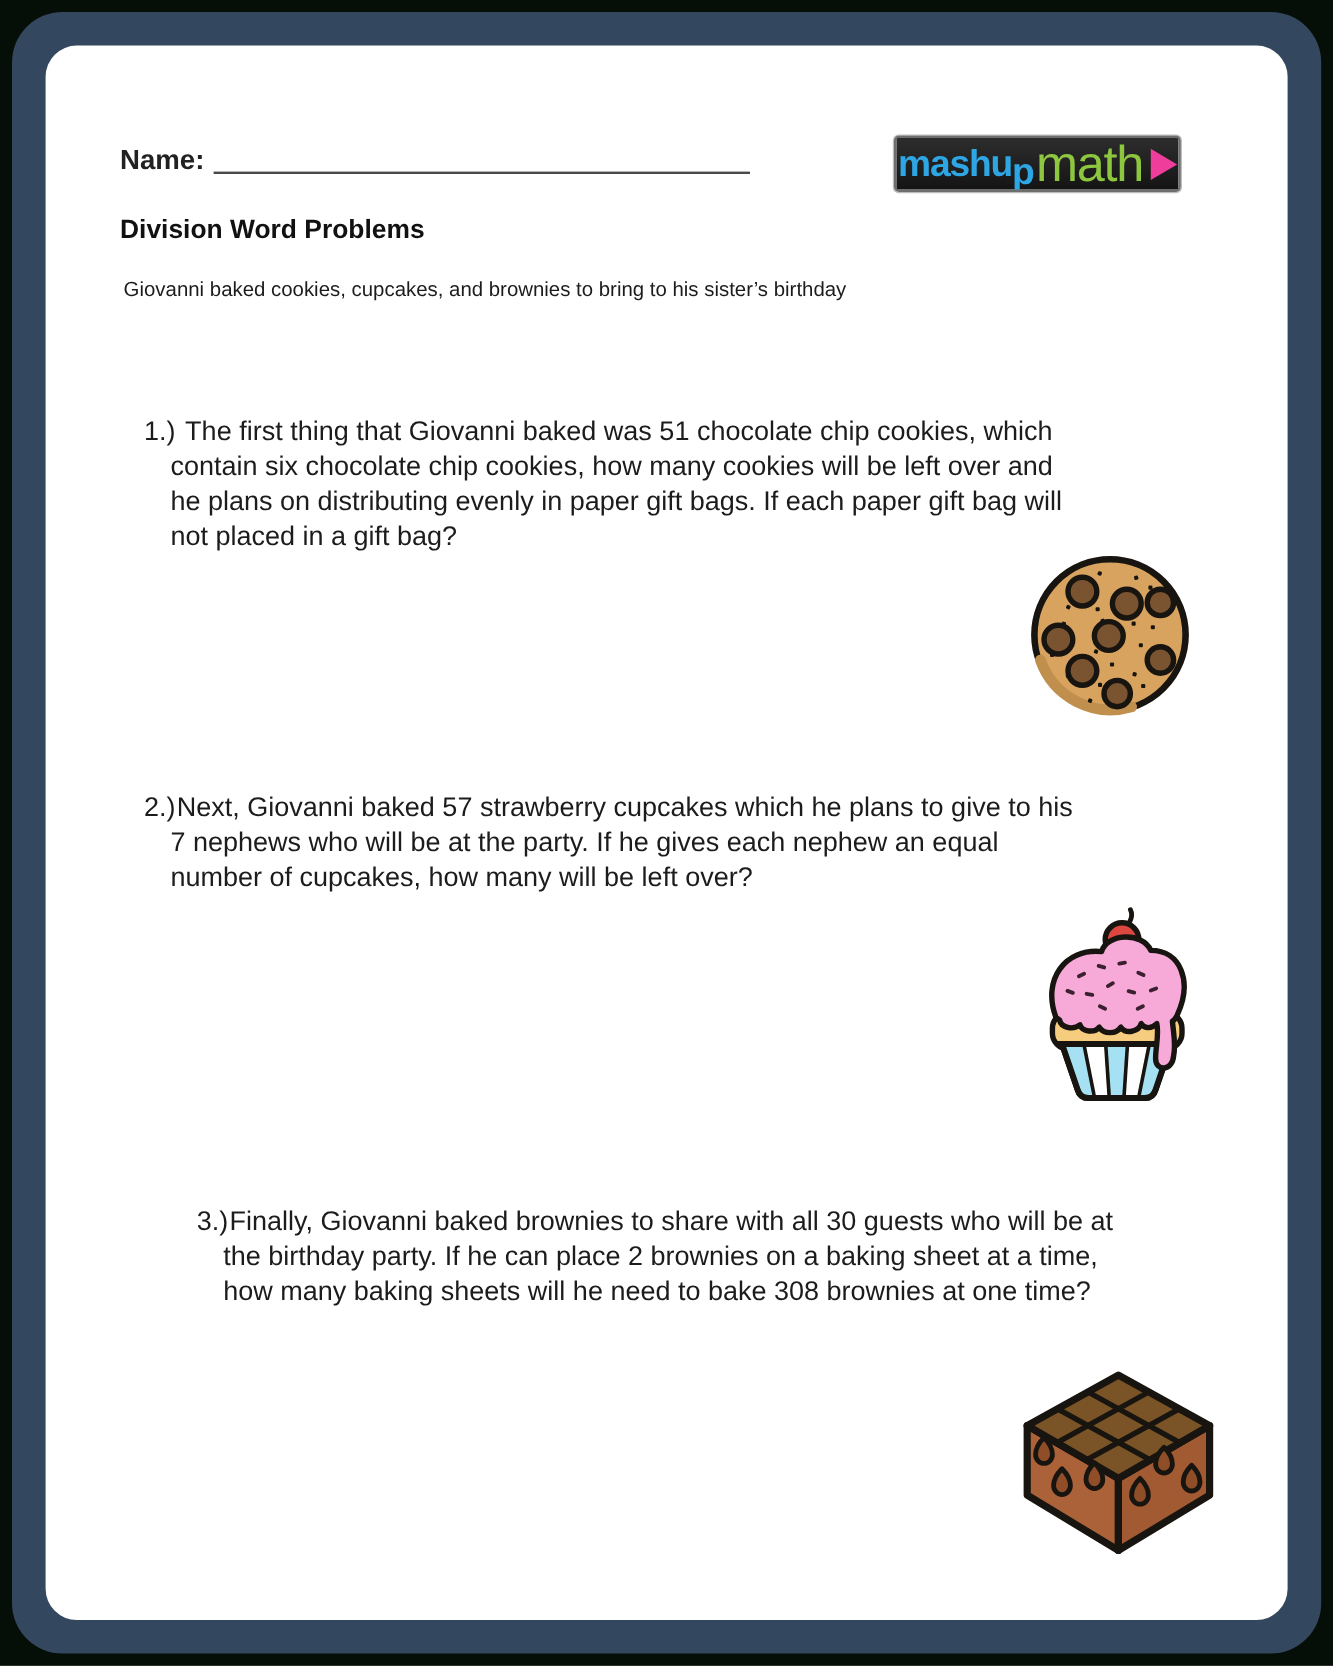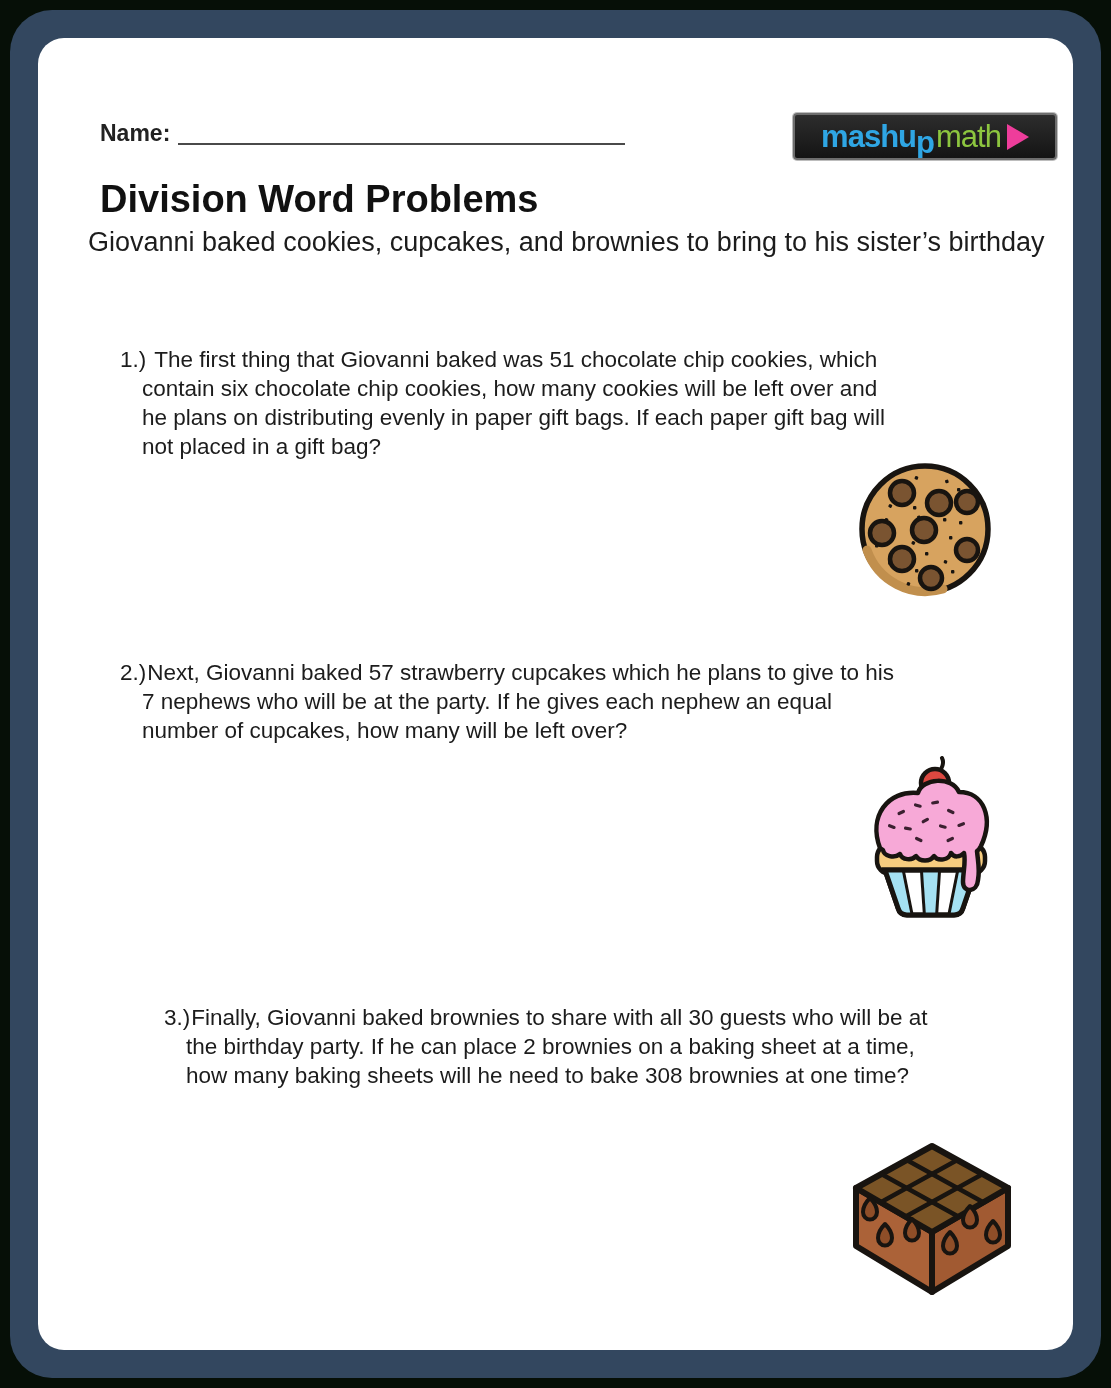--- a/index.html
+++ b/index.html
@@ -37,71 +37,70 @@
     display: inline-block;
     width: 447px;
     border-bottom: 2.5px solid #4a4a4a;
     height: 20px;
     margin-left: 8px;
     vertical-align: -4px;
   }
   .logo {
     position: absolute;
     left: 707px; top: 75px;
-    width: 264px; height: 47px;
+    width: 239px; height: 47px;
     background: linear-gradient(#2d2d2d, #141414);
     border: 2px solid #6e6e6e;
     border-radius: 4px;
     box-shadow: 0 0 0 1px #bdbdbd;
     display: flex;
     align-items: center;
     justify-content: center;
     overflow: hidden;
-    margin-left: 48px;
   }
   .logo .blue {
     color: #2fa6e4;
     font-weight: bold;
     font-size: 31px;
     letter-spacing: -1px;
   }
   .logo .blue-p {
     color: #2fa6e4;
     font-weight: bold;
     font-size: 31px;
     letter-spacing: -1px;
     position: relative;
     top: 6px;
   }
   .logo .green {
     color: #8dc63f;
     font-weight: 400;
-    font-size: 31px;
+    font-size: 42px;
     letter-spacing: -1px;
     margin-left: 2px;
   }
   .logo .play {
     width: 0; height: 0;
     border-left: 22px solid #ee3d9b;
     border-top: 13px solid transparent;
     border-bottom: 13px solid transparent;
     margin-left: 6px;
   }
   
   .title {
     position: absolute;
     left: 62px; top: 140px;
-    font-size: 38px;
+    font-size: 22px;
     font-weight: bold;
     color: #111;
   }
   .intro {
     position: absolute;
-    left: 50px; top: 190px;
-    font-size: 27px;
+    left: 65px; top: 190px;
+    font-size: 17px;
     line-height: 28px;
     color: #1c1c1c;
   }
   
   .problem {
     position: absolute;
     left: 82px;
     width: 905px;
     font-size: 22.5px;
     line-height: 29px;

